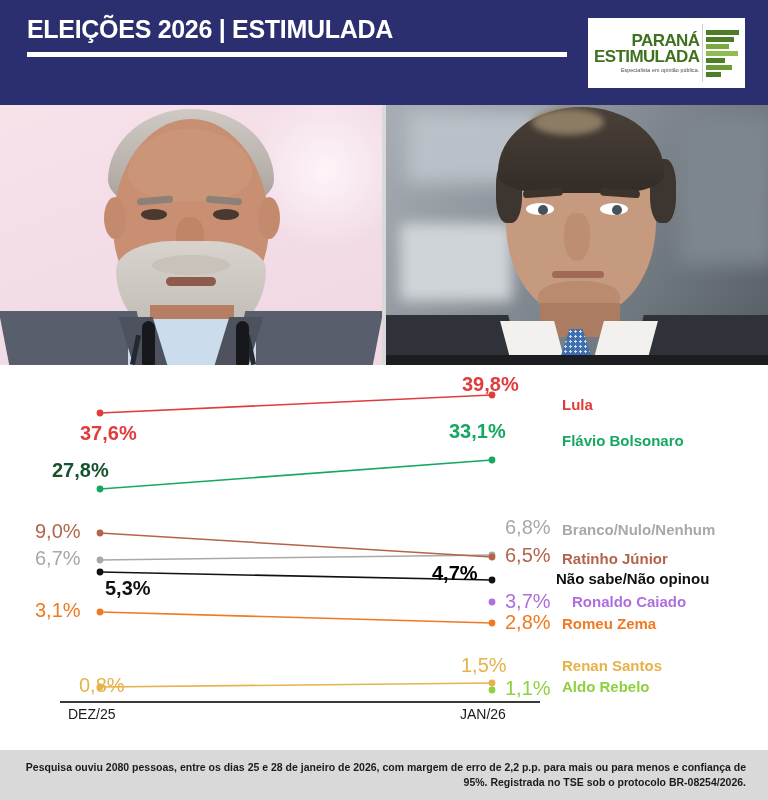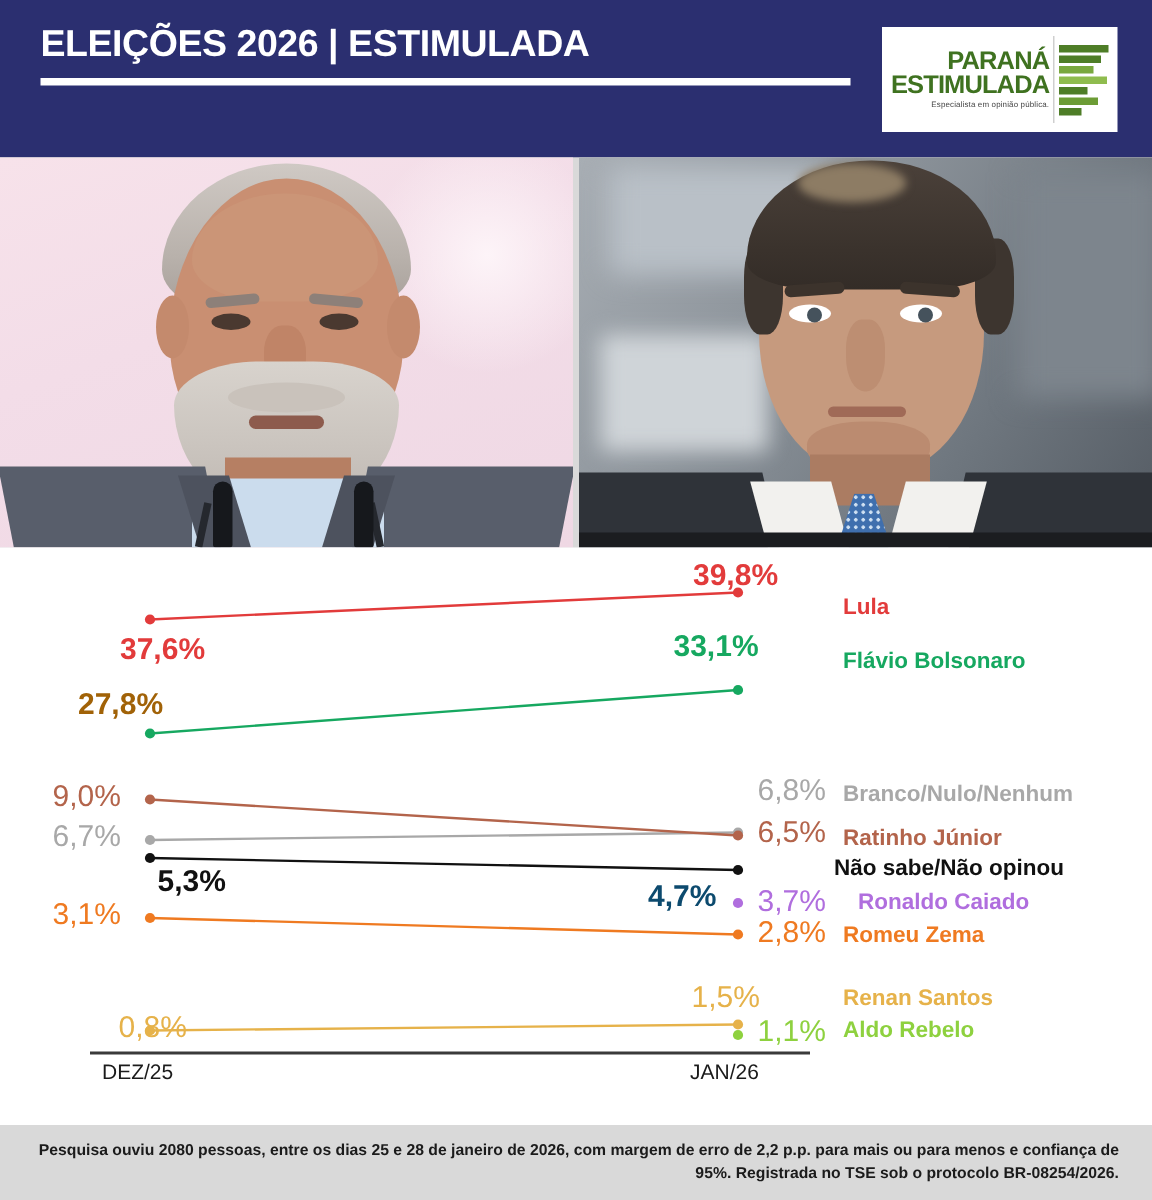--- a/index.html
+++ b/index.html
@@ -376,28 +376,28 @@
           <line x1="100" y1="322" x2="492" y2="318" stroke="#e6b24a" stroke-width="1.6"></line>
           <circle cx="100" cy="322" r="3.4" fill="#e6b24a"></circle>
           <circle cx="492" cy="318" r="3.4" fill="#e6b24a"></circle>
           <circle cx="492" cy="325" r="3.4" fill="#8ed13f"></circle>
         </g>
       <line id="axis-line" x1="60" y1="337" x2="540" y2="337" stroke="#3a3a3a" stroke-width="2"></line>
     </svg>
     <div id="labels-layer">
         <div class="lbl b" style="left: 80px; top: 26px; color: rgb(226, 59, 59); margin-top: 32px;">37,6%</div>
         <div class="lbl b" style="left: 462px; top: 9px; color: rgb(226, 59, 59);">39,8%</div>
-        <div class="lbl b" style="left: 52px; top: 95px; color: #a16207;">27,8%</div>
+        <div class="lbl b" style="left: 52px; top: 95px; color: #14532d;">27,8%</div>
         <div class="lbl b" style="left: 449px; top: 56px; color: rgb(22, 168, 96);">33,1%</div>
         <div class="lbl" style="left: 35px; top: 183px; color: rgb(168, 168, 168);">6,7%</div>
         <div class="lbl" style="left: 505px; top: 152px; color: rgb(168, 168, 168);">6,8%</div>
         <div class="lbl" style="left: 35px; top: 156px; color: rgb(179, 100, 75);">9,0%</div>
         <div class="lbl" style="left: 505px; top: 180px; color: rgb(179, 100, 75);">6,5%</div>
         <div class="lbl b" style="left: 105px; top: 213px; color: rgb(17, 17, 17);">5,3%</div>
-        <div class="lbl b" style="left: 432px; top: 223px; color: #0c4a6e; text-align: center;">4,7%</div>
+        <div class="lbl b" style="left: 432px; top: 198px; color: #000000; text-align: center;">4,7%</div>
         <div class="lbl" style="left: 505px; top: 226px; color: rgb(176, 110, 222);">3,7%</div>
         <div class="lbl" style="left: 35px; top: 235px; color: rgb(239, 122, 33);">3,1%</div>
         <div class="lbl" style="left: 505px; top: 247px; color: rgb(239, 122, 33);">2,8%</div>
         <div class="lbl" style="left: 35px; top: 310px; color: rgb(230, 178, 74); margin-left: 44px;">0,8%</div>
         <div class="lbl" style="left: 461px; top: 290px; color: rgb(230, 178, 74);">1,5%</div>
         <div class="lbl" style="left: 505px; top: 313px; color: rgb(142, 209, 63);">1,1%</div>
       </div>
     <div id="legend-layer">
         <div class="legend" style="left: 562px; top: 32px; color: rgb(226, 59, 59);">Lula</div>
         <div class="legend" style="left: 562px; top: 68px; color: rgb(22, 168, 96);">Flávio Bolsonaro</div>

